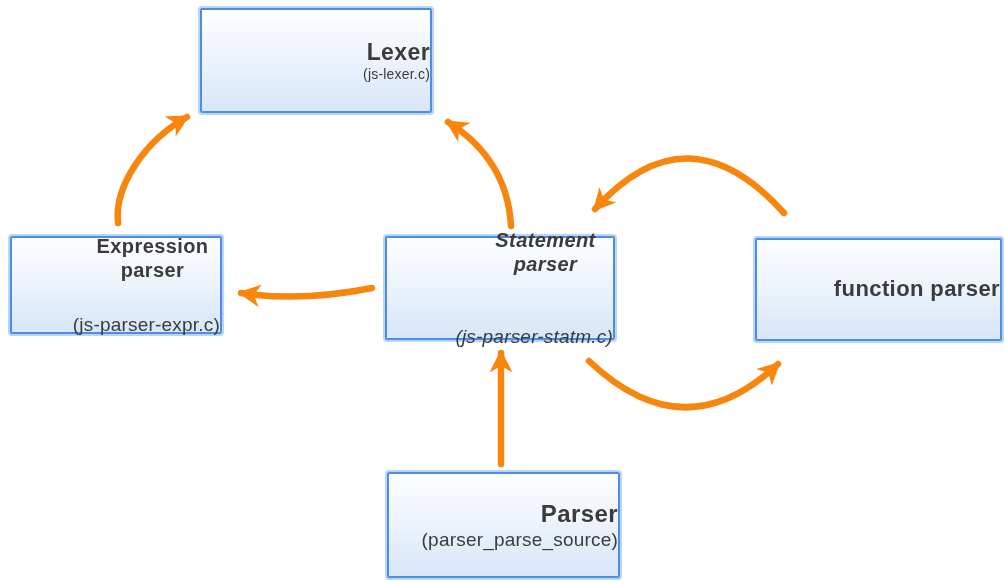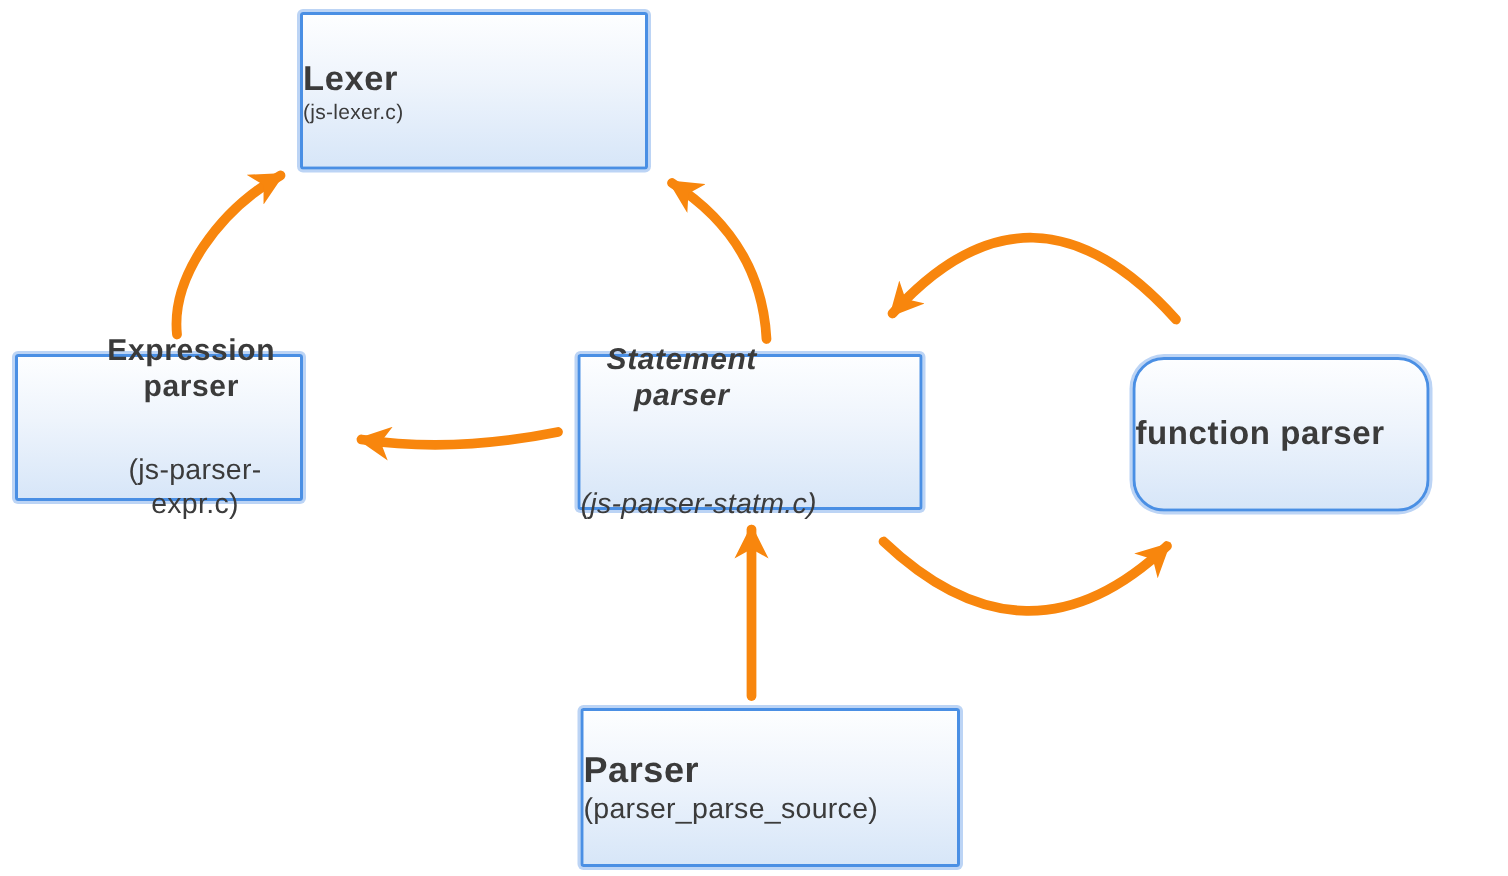--- a/index.html
+++ b/index.html
@@ -40,51 +40,51 @@
   #arrowhead path { fill: var(--accent); }
   .node {
     position: absolute;
     box-sizing: border-box;
     border: 2px solid var(--node-border);
     border-radius: 2px;
     box-shadow: 0 0 0 2px var(--node-border-glow);
     background: linear-gradient(180deg, var(--node-fill-top) 0%, #EEF4FC 45%, var(--node-fill-bottom) 100%);
     display: flex;
     flex-direction: column;
-    align-items: flex-start;
+    align-items: flex-end;
     justify-content: center;
     text-align: center;
     color: var(--text);
     line-height: 1.22;
   }
   .node .title {
     font-weight: bold;
     letter-spacing: 0.4px;
   }
   .node .subtitle {
     letter-spacing: 0.2px;
   }
   .node .title.narrow {
     display: inline-block;
     max-width: 135px;
   }
   
   .node-lexer       { left: 200px; top: 8px;   width: 232px; height: 105px; }
   .node-lexer .title       { font-size: 23px; }
   .node-lexer .subtitle    { font-size: 14px; }
-  .node-expression  { left: 10px;  top: 236px; width: 192px; height: 98px; padding-left: 48px;  }
+  .node-expression  { left: 10px;  top: 236px; width: 212px; height: 98px; padding-left: 48px;  }
   .node-expression .title  { font-size: 20px; }
   .node-expression .subtitle { font-size: 19px; margin-top: 31px; }
   .node-statement   { left: 385px; top: 236px; width: 230px; height: 104px; font-style: italic; }
   .node-statement .title   { font-size: 20px; }
   .node-statement .subtitle { font-size: 19px; margin-top: 48px; }
-  .node-function    { left: 755px; top: 238px; width: 198px; height: 103px; border-radius: 21px; }
+  .node-function    { left: 755px; top: 238px; width: 247px; height: 103px; }
   .node-function .title    { font-size: 22px; }
   .node-function .subtitle { font-size: 18px; }
-  .node-parser      { left: 387px; top: 472px; width: 253px; height: 106px; }
+  .node-parser      { left: 387px; top: 472px; width: 233px; height: 106px; }
   .node-parser .title      { font-size: 24px; }
   .node-parser .subtitle   { font-size: 19px; }
 </style>
 </head>
 <body>
 
 <div class="canvas">
 
   <svg class="arrow-layer" viewBox="0 0 1005 584" xmlns="http://www.w3.org/2000/svg">
     <defs>

